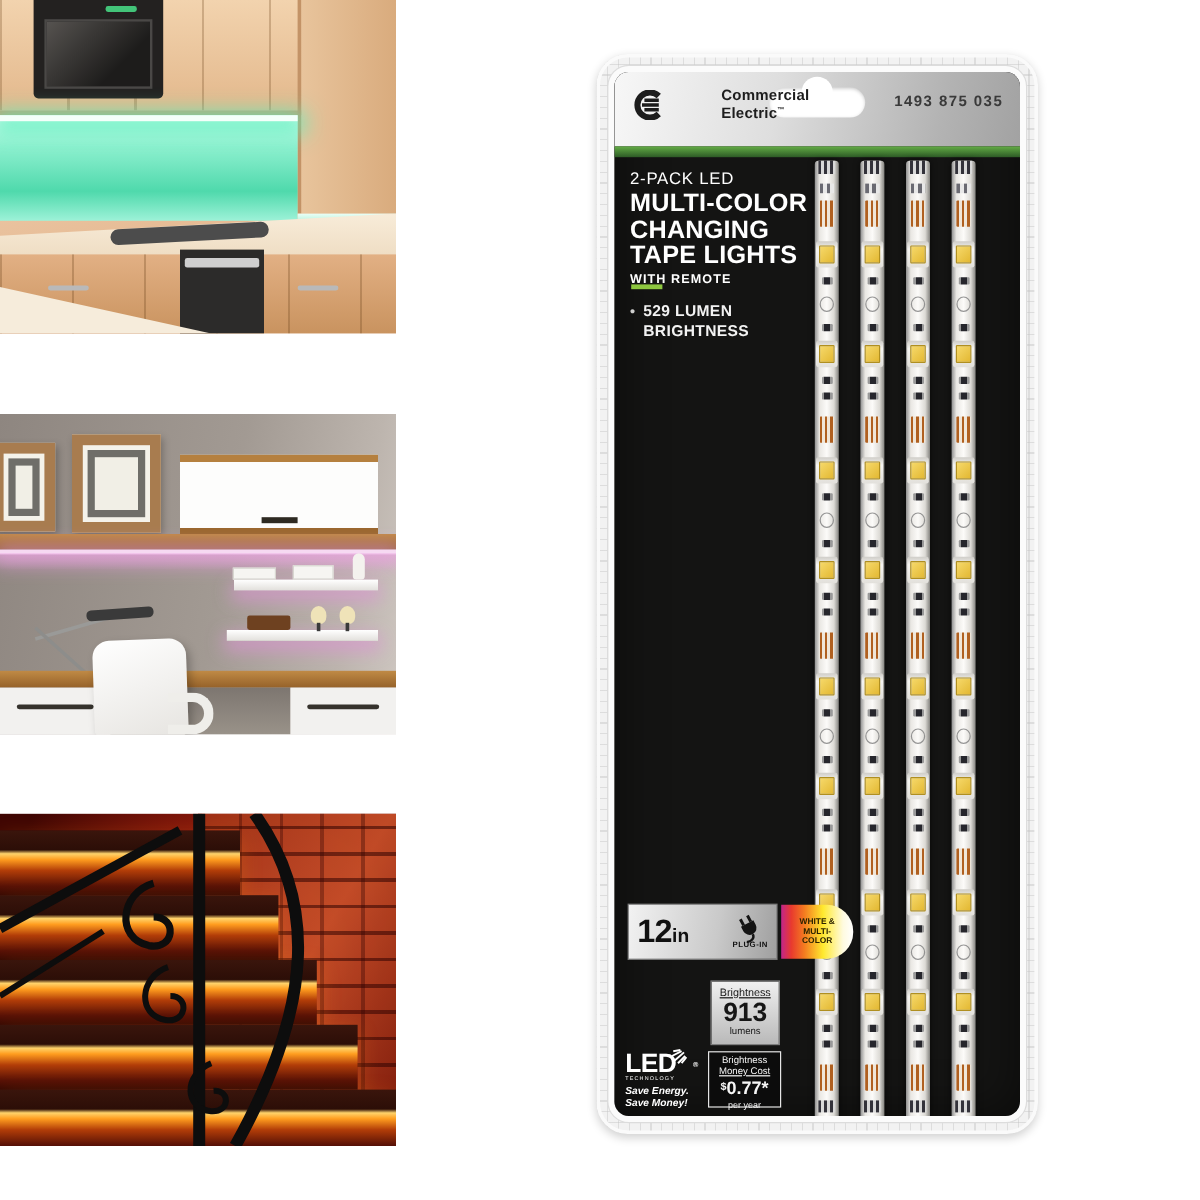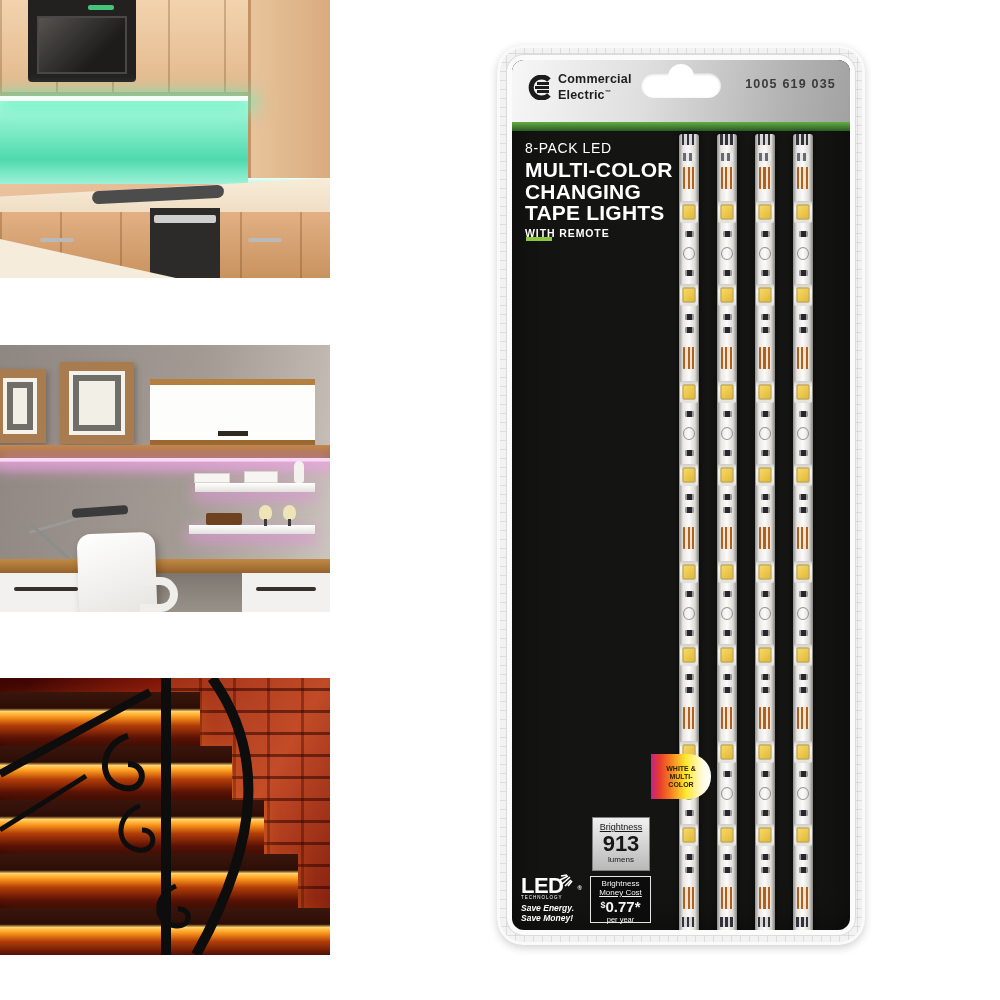--- a/index.html
+++ b/index.html
@@ -104,21 +104,21 @@
     box-shadow:0 0 0 5px #fbfbfb, 0 0 0 6px #dcdcdc, inset 0 0 40px rgba(0,0,0,.5);}
   .silver{left:0;top:0;right:0;height:62px;
     background:linear-gradient(100deg,#f7f7f7 0%,#dedede 40%,#b3b3b3 80%,#a2a2a2 100%);}
   .greenstripe{left:0;top:62px;right:0;height:9px;
     background:linear-gradient(180deg,#63ac45,#2d5a26);}
   .hanghole{left:50%;transform:translateX(-50%);top:13px;width:80px;height:25px;
     background:#ffffff;border-radius:13px;box-shadow:inset 0 1px 3px rgba(0,0,0,.2);}
   .hanghole::before{content:"";position:absolute;left:50%;transform:translateX(-50%);
     top:-9px;width:26px;height:26px;background:#ffffff;border-radius:50%;}
   .brand{left:12px;top:13px;display:flex;gap:7px;align-items:center;}
-  .brand-name{color:#1d1d1d;font-weight:700;font-size:12.5px;line-height:13px;letter-spacing:.2px;}
+  .brand-name{color:#1d1d1d;font-weight:700;font-size:12.5px;line-height:13px;letter-spacing:.2px;margin-left:43px;}
   .brand-name sup{font-size:6px;}
   .sku{right:14px;top:17px;color:#3a3a3a;font-weight:700;font-size:12.5px;letter-spacing:1.2px;}
 
   .title{left:13px;top:80px;color:#fff;}
   .title .t1{font-size:14px;font-weight:500;letter-spacing:.6px;margin-bottom:3px;}
   .title .big{font-size:21px;font-weight:800;line-height:21.5px;letter-spacing:.2px;}
   .title .t5{font-size:10.5px;font-weight:800;letter-spacing:.9px;margin-top:3px;}
   .dash{left:14px;top:177px;width:26px;height:4px;background:var(--accent);}
   .features{left:13px;top:191px;width:140px;list-style:none;}
   .features li{position:relative;color:#f2f2f2;font-size:13px;font-weight:700;
@@ -272,31 +272,32 @@
           <path d="M25 5 A10.5 10.5 0 1 0 25 20" fill="none" stroke="#1c1c1c" stroke-width="5"></path>
           <path d="M25 8.6 H13" stroke="#1c1c1c" stroke-width="3"></path>
           <path d="M25 12.5 H11" stroke="#1c1c1c" stroke-width="3"></path>
           <path d="M25 16.4 H13" stroke="#1c1c1c" stroke-width="3"></path>
         </svg>
         <div class="brand-name">
           <div>Commercial</div>
           <div><span>Electric</span><sup>™</sup></div>
         </div>
       </div>
-      <div class="abs sku">1005 619 035</div>
+      <div class="abs sku">1493 875 035</div>
 
       <div class="abs title">
-        <div class="t1">8-PACK LED</div>
+        <div class="t1">2-PACK LED</div>
         <div class="big">MULTI-COLOR</div>
         <div class="big">CHANGING</div>
         <div class="big">TAPE LIGHTS</div>
         <div class="t5">WITH REMOTE</div>
       </div>
       <div class="abs dash"></div>
       <ul class="abs features">
+        <li>529 LUMEN BRIGHTNESS</li>
       </ul>
 
       <div id="strips">
           <div class="strip" style="left: 167px;">
             <div class="s-pin" style="height: 11px;"></div>
             <div style="height: 8px;"></div>
             <div class="s-sqr" style="height: 8px;"></div>
             <div style="height: 6px;"></div>
             <div class="s-cop" style="height: 22px;"></div>
             <div style="height: 12px;"></div>
@@ -580,20 +581,31 @@
             <div class="s-res" style="height: 6px;"></div>
             <div style="height: 7px;"></div>
             <div class="s-res" style="height: 6px;"></div>
             <div style="height: 14px;"></div>
             <div class="s-cop" style="height: 22px;"></div>
             <div style="height: 8px;"></div>
             <div class="s-pin" style="height: 10px;"></div>
           </div>
         </div>
 
+      <div class="abs specbar">
+        <div class="len"><span>12</span><span class="unit">in</span></div>
+        <div class="plugwrap">
+          <svg width="20" height="24" viewBox="0 0 24 28">
+            <path d="M8 1 V8 M16 1 V8" stroke="#141414" stroke-width="3" fill="none"></path>
+            <path d="M5 8 h14 v5 a7 7 0 0 1 -14 0 z" fill="#141414"></path>
+            <path d="M12 20 C12 25 6 26 3 24" stroke="#141414" stroke-width="2.4" fill="none"></path>
+          </svg>
+          <div class="pluglabel">PLUG-IN</div>
+        </div>
+      </div>
       <div class="abs colorbadge">
         <span>WHITE &amp; MULTI-COLOR</span>
       </div>
 
       <div class="abs brightbox">
         <div class="h">Brightness</div>
         <div class="v">913</div>
         <div class="u">lumens</div>
       </div>
       <div class="abs energybox">

